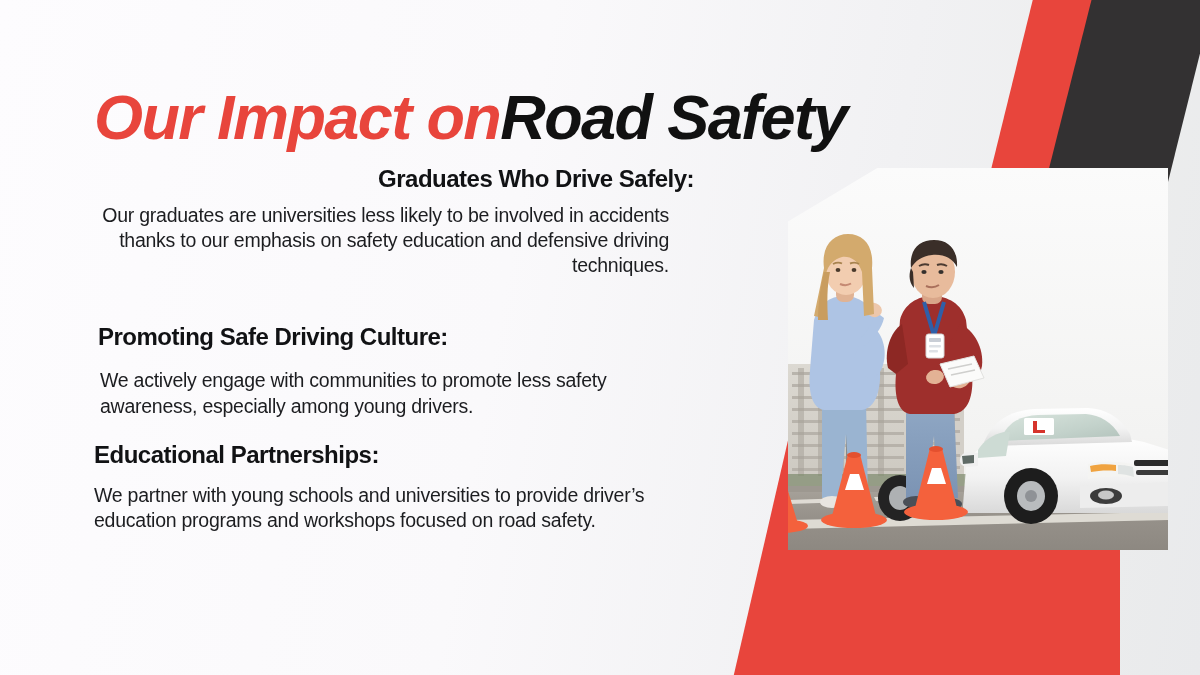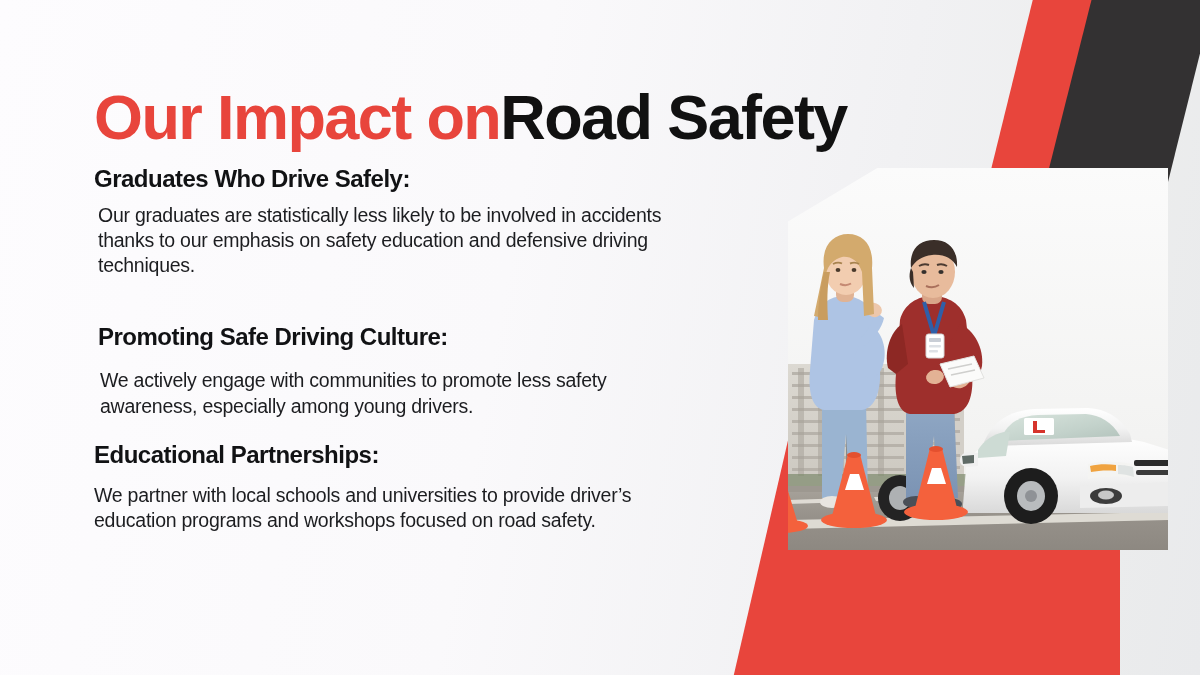--- a/index.html
+++ b/index.html
@@ -63,26 +63,27 @@
     width:600px;
   }
   .title {
     font-size:63px;
     font-weight:700;
     letter-spacing:-1.6px;
     line-height:1.0;
     white-space:nowrap;
     font-stretch:condensed;
     margin-bottom:8px;
+    font-style:italic;
   }
   .title .t-red  { color: var(--red-title); }
   .title .t-dark { color:#111111; }
 
   .block { margin-bottom:6px; }
-  .block.b1 { margin-top:16px; }
+  .block.b1 { margin-top:16px;text-align:right; }
   .block.b2 { margin-top:44px; }
   .block.b3 { margin-top:22px; }
 
   .b-head {
     font-size:24px;
     font-weight:700;
     color:#111214;
     letter-spacing:-0.5px;
     line-height:1.15;
     margin-bottom:10px;
@@ -339,27 +340,27 @@
       </svg>
     </div>
   </div>
 
   <div class="content">
 
     <h1 class="title"><span class="t-red">Our Impact on</span><span class="t-dark">Road Safety</span></h1>
 
     <div class="block b1">
       <div class="b-head">Graduates Who Drive Safely:</div>
-      <div class="b-body">Our graduates are statistically less likely to be involved in accidents thanks to our emphasis on safety education and defensive driving techniques.</div>
+      <div class="b-body">Our graduates are universities less likely to be involved in accidents thanks to our emphasis on safety education and defensive driving techniques.</div>
     </div>
 
     <div class="block b2">
       <div class="b-head">Promoting Safe Driving Culture:</div>
       <div class="b-body">We actively engage with communities to promote less safety awareness, especially among young drivers.</div>
     </div>
 
     <div class="block b3">
       <div class="b-head">Educational Partnerships:</div>
-      <div class="b-body">We partner with local schools and universities to provide driver’s education programs and workshops focused on road safety.</div>
+      <div class="b-body">We partner with young schools and universities to provide driver’s education programs and workshops focused on road safety.</div>
     </div>
 
   </div>
 </div>
 
 </body></html>

